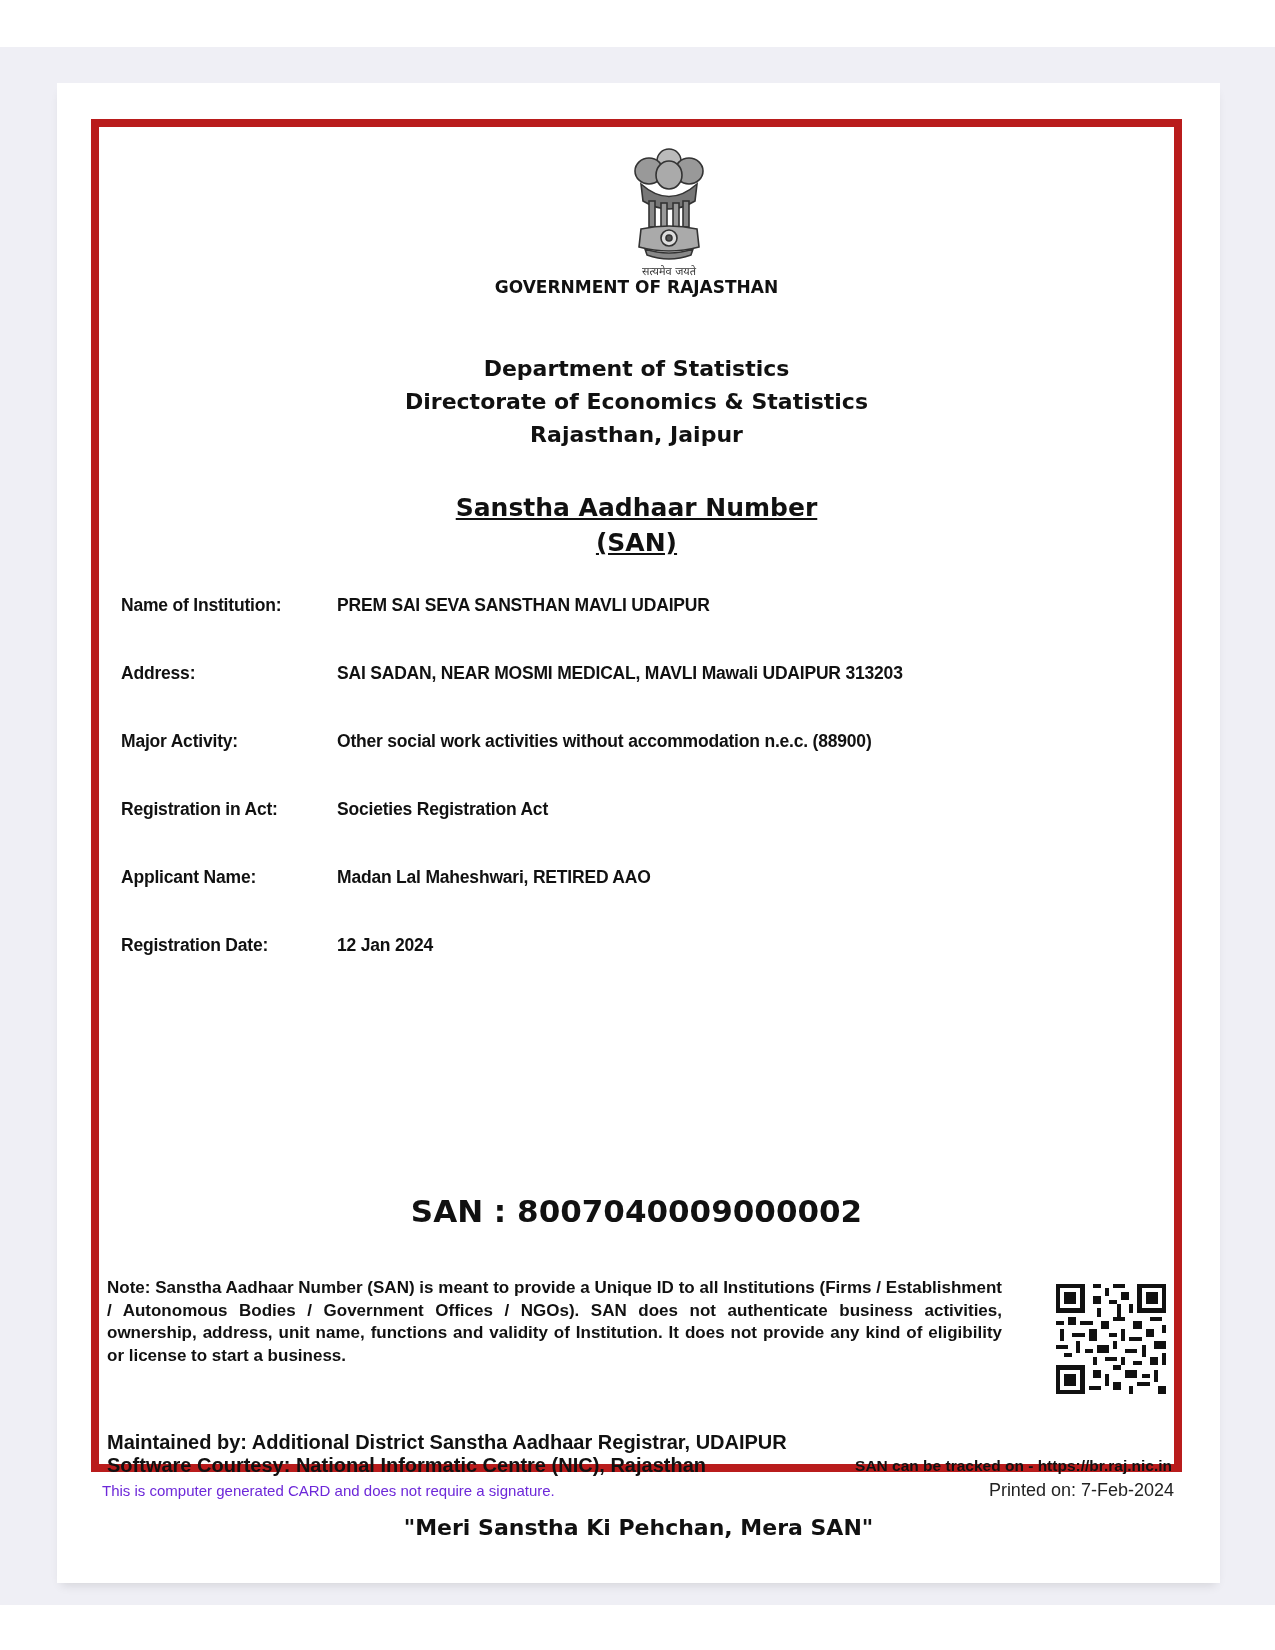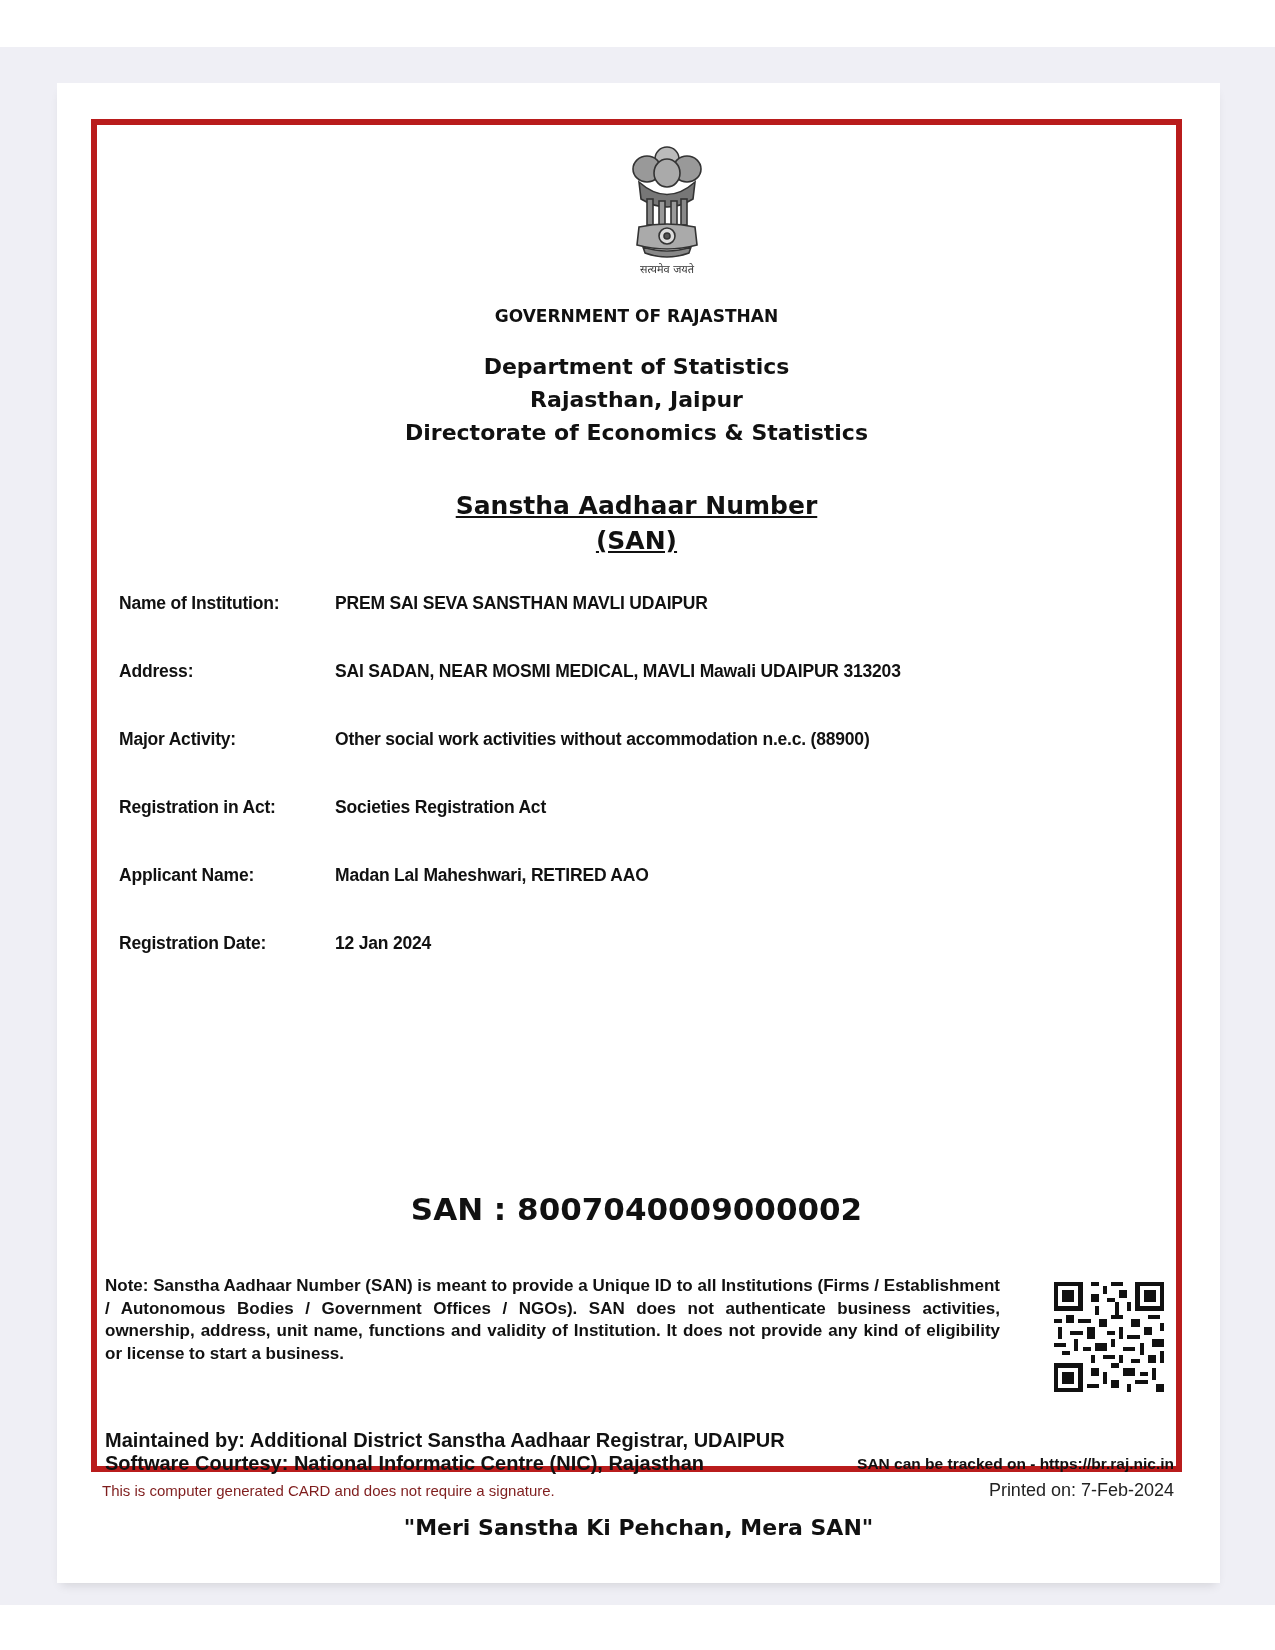--- a/index.html
+++ b/index.html
@@ -12,48 +12,48 @@
     position: absolute; left: 0; top: 47px; width: 1275px; height: 1558px;
     background: #efeff5;
   }
   .page {
     position: absolute; left: 57px; top: 83px; width: 1163px; height: 1500px;
     background: #ffffff;
     box-shadow: 0 6px 10px -4px rgba(0,0,0,0.12);
   }
   .frame {
     position: absolute; left: 34px; top: 36px; width: 1091px; height: 1353px;
-    border: 6px solid #b91c1c; box-sizing: border-box;
+    border: 8px solid #b91c1c; box-sizing: border-box;
   }
   .emblem {
     position: absolute; left: 520px; top: 12px; width: 100px; height: 140px;
   }
   .center { position: absolute; left: 0; width: 100%; text-align: center; }
   .verdana { font-family: "DejaVu Sans", sans-serif; font-weight: bold; }
-  .gov { top: 181px; font-size: 17px; }
+  .gov { top: 150px; font-size: 17px; }
   .dept { top: 225px; font-size: 22px; line-height: 33px; }
   .san-title { top: 363px; font-size: 25px; line-height: 35px; text-decoration: underline; }
   .fields { position: absolute; left: 22px; top: 468px; }
   .row { position: absolute; left: 0; white-space: nowrap; height: 24px; }
   .row .lbl { position: absolute; left: 0; width: 215px; font-weight: bold; font-size: 17.5px; letter-spacing: -0.2px; }
   .row .val { position: absolute; left: 216px; font-size: 17.5px; letter-spacing: -0.2px; font-weight: bold; }
   .san-number { top: 1018px; font-size: 31px; margin-top: 48px; }
   .note {
     position: absolute; left: 8px; top: 1150px; width: 895px;
     font-size: 17px; font-weight: bold; line-height: 22.5px; text-align: justify;
   }
   .qr { position: absolute; left: 953px; top: 1153px; width: 118px; height: 118px; }
   .maint {
     position: absolute; left: 8px; top: 1304px; font-size: 20px; font-weight: bold; line-height: 23px;
   }
   .track {
     position: absolute; right: 2px; top: 1327px; font-size: 15.5px; font-weight: bold; line-height: 23px;
   }
   .footer-left {
-    position: absolute; left: 45px; top: 1399px; font-size: 15px; color: #7f1d1d;
+    position: absolute; left: 45px; top: 1399px; font-size: 15px; color: #6d28d9;
   }
   .footer-right {
     position: absolute; right: 46px; top: 1397px; font-size: 18px; color: #222;
   }
   .slogan { top: 1432px; font-size: 22px; }
 </style>
 </head>
 <body>
 
 <div class="band"></div>
@@ -85,22 +85,22 @@
           <path d="M26 110 Q50 118 74 110 L72 116 Q50 124 28 116 Z" fill="#888"></path>
         </g>
         <text x="50" y="136" text-anchor="middle" font-size="11" fill="#333" font-family="DejaVu Sans, sans-serif">सत्यमेव जयते</text>
       </svg>
     </div>
 
     <div class="center verdana gov">GOVERNMENT OF RAJASTHAN</div>
 
     <div class="center verdana dept">
       <div>Department of Statistics</div>
+      <div>Directorate of Economics &amp; Statistics</div>
       <div>Rajasthan, Jaipur</div>
-      <div>Directorate of Economics &amp; Statistics</div>
     </div>
 
     <div class="center verdana san-title">
       <div>Sanstha Aadhaar Number</div>
       <div>(SAN)</div>
     </div>
 
     <div class="fields">
       <div class="row" style="top:0px">
         <span class="lbl">Name of Institution:</span>

